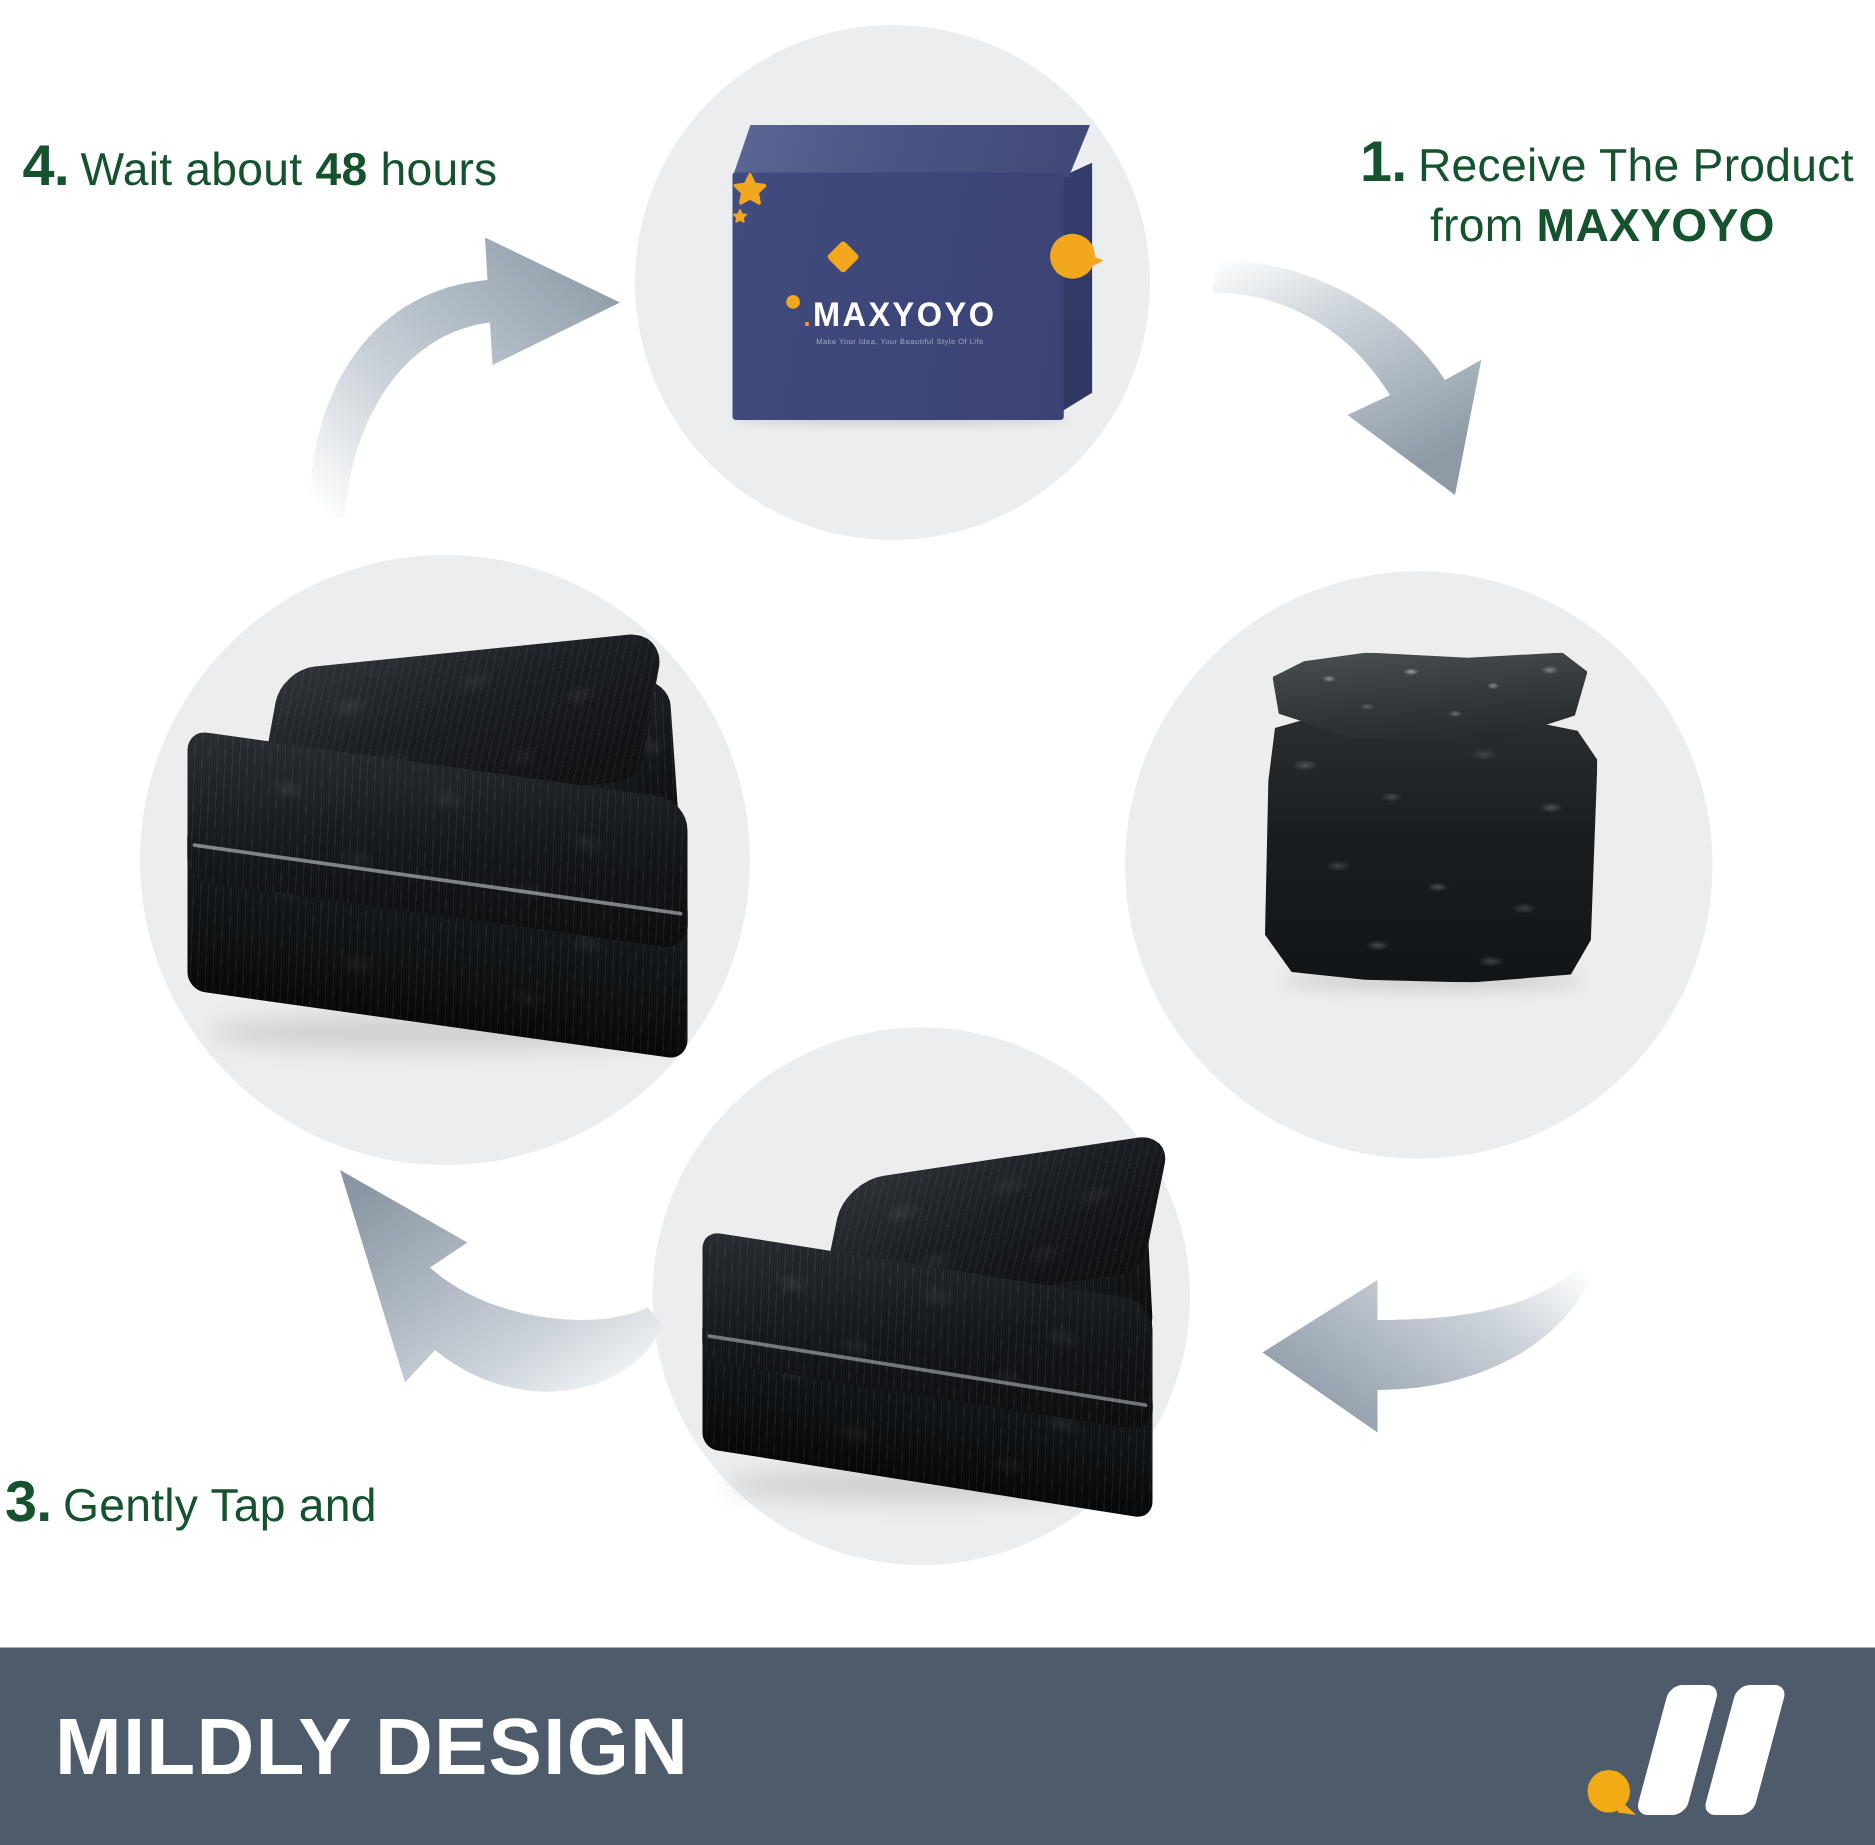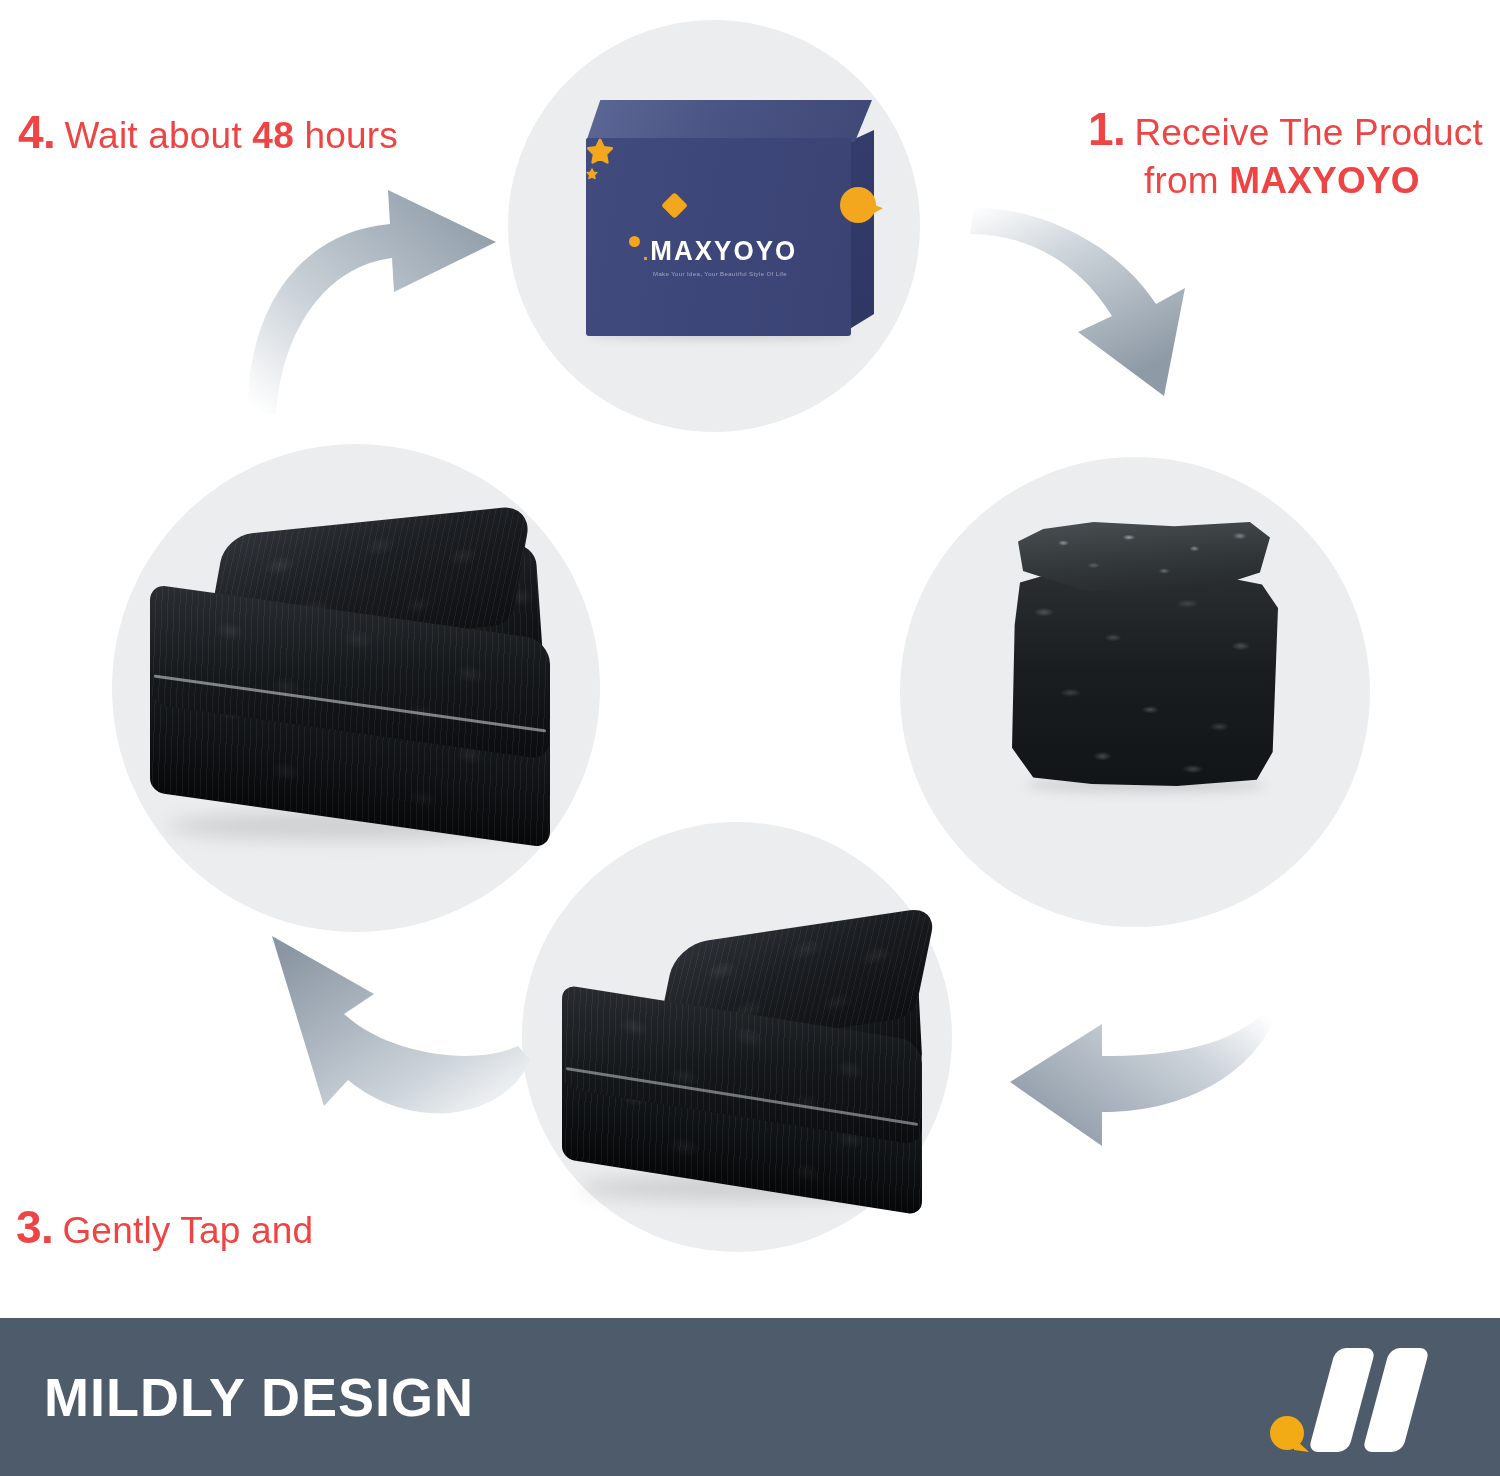--- a/index.html
+++ b/index.html
@@ -28,40 +28,40 @@
     overflow: hidden;
   }
   .circle-top   { left: 508px; top: 20px;   width: 412px; height: 412px; }
   .circle-right { left: 900px; top: 457px;  width: 470px; height: 470px; }
   .circle-bot   { left: 522px; top: 822px;  width: 430px; height: 430px; }
   .circle-left  { left: 112px; top: 444px;  width: 488px; height: 488px; }
 
   
   .step-label {
     position: absolute;
-    color: #ef4444;
+    color: #14532d;
     font-size: 37px;
     line-height: 1.28;
     letter-spacing: 0.2px;
     font-weight: 300;
     white-space: pre-wrap;
   }
   .step-label .num {
     font-weight: 800;
     font-size: 46px;
     letter-spacing: -0.5px;
     margin-right: 9px;
   }
   .step-label .b { font-weight: 800; }
   .step-label .txt { font-weight: 300; }
 
   .label-4 { left: 18px;   top: 103px;  width: 470px; }
   .label-1 { left: 1088px; top: 100px;  width: 430px; }
   .label-2 { left: 1020px; top: 1172px; width: 450px; }
-  .label-3 { left: 16px;   top: 1172px; width: 390px; margin-top: 26px; }
+  .label-3 { left: 4px;   top: 1172px; width: 390px; }
   .label-1 .l2, .label-2 .l2, .label-3 .l2 { display:block; padding-left: 56px; margin-top: -2px; }
 
   
   .arrow { position: absolute; }
 
   .arrow-1 { left: 960px;  top: 200px;  width: 400px; height: 240px; }
   .arrow-2 { left: 950px;  top: 1000px; width: 330px; height: 200px; }
   .arrow-3 { left: 240px;  top: 930px;  width: 330px; height: 220px; }
   .arrow-4 { left: 240px;  top: 170px;  width: 260px; height: 250px; }
 
@@ -228,21 +228,21 @@
       radial-gradient(ellipse 22px 14px at 68% 76%, rgba(255,255,255,0.045) 0%, transparent 70%);
   }
 
   
   .footer {
     position: absolute; left: 0; top: 1318px; width: 1500px; height: 158px;
     background: #4d5b6b;
     display: flex; align-items: center; justify-content: space-between;
   }
   .footer-title {
-    color: #ffffff; font-size: 54px; font-weight: 800;
+    color: #ffffff; font-size: 64px; font-weight: 800;
     letter-spacing: 1px; margin-left: 44px; line-height: 1;
     white-space: nowrap;
   }
   .footer-logo {
     position: relative; width: 230px; height: 130px; margin-right: 34px;
   }
   .fl-bar {
     position: absolute; top: 16px; width: 40px; height: 104px;
     background: #ffffff; border-radius: 10px;
     transform: skewX(-15deg);

